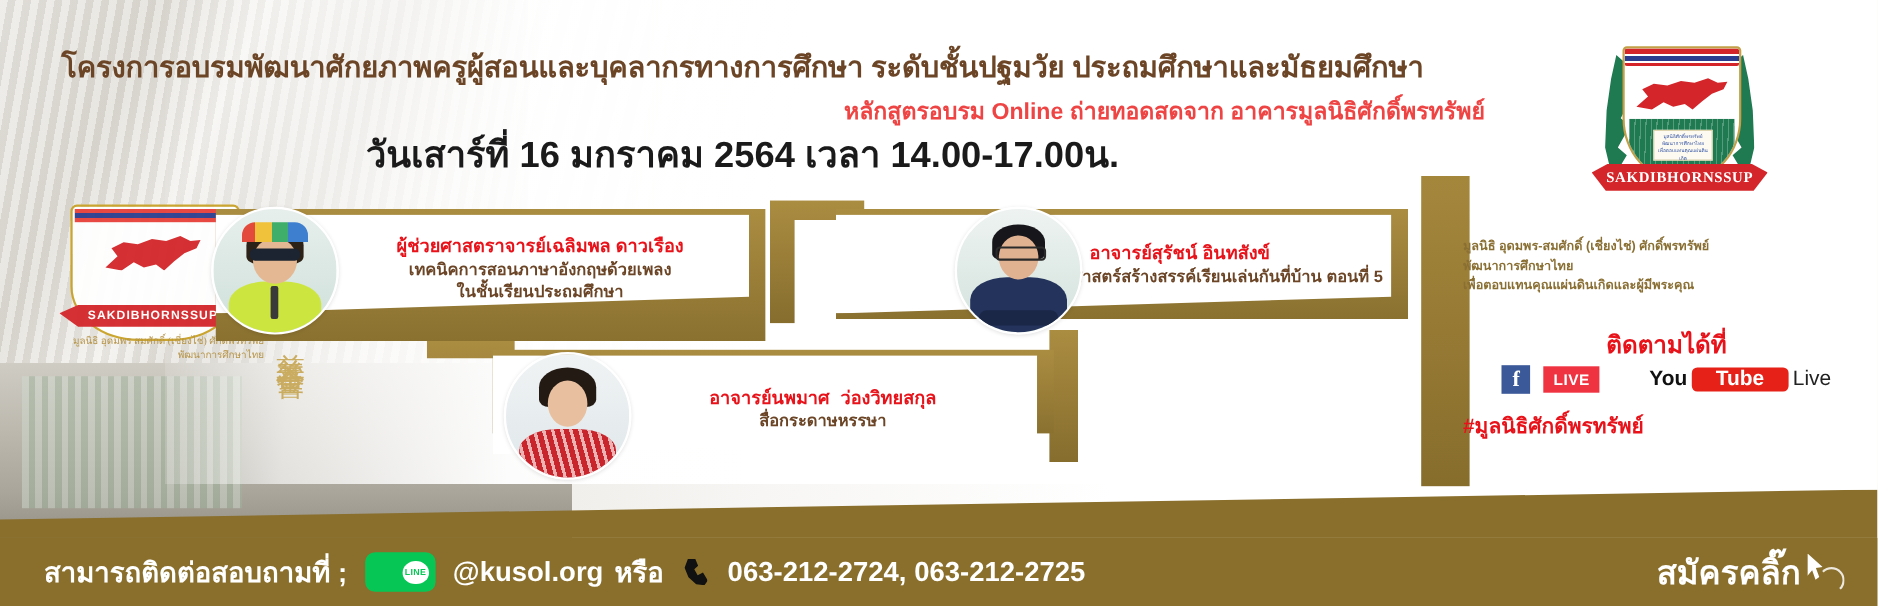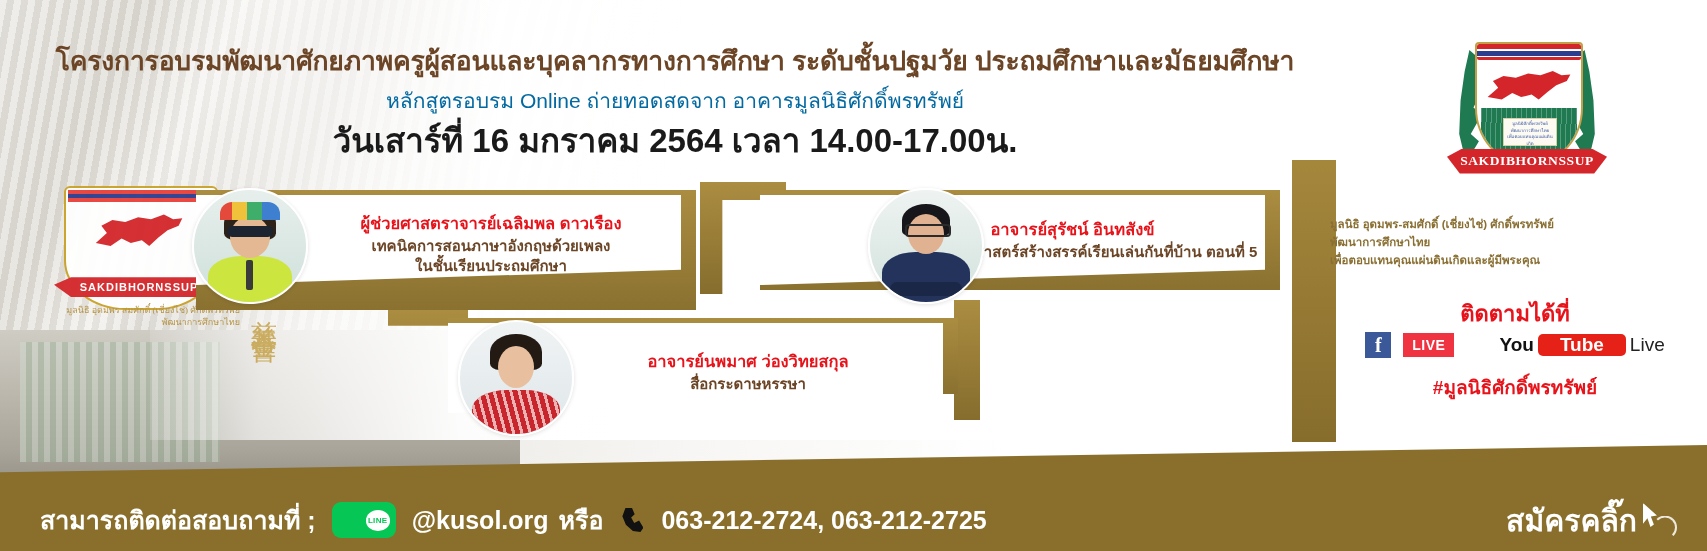--- a/index.html
+++ b/index.html
@@ -73,22 +73,22 @@
     position:absolute;left:250px;top:300px;color:#c5a24a;font-size:26px;line-height:1.1;
     writing-mode:vertical-rl;opacity:.85;letter-spacing:4px;
   }
 
   
   .headline{
     position:absolute;left:0;top:40px;width:1350px;text-align:center;
     color:#6b4526;font-size:26.5px;font-weight:bold;white-space:nowrap;letter-spacing:-.2px;
   }
   .subline{
-    position:absolute;left:0;top:84px;width:1350px;text-align:center;
-    color:#0369a1;font-size:21px;font-weight:normal;white-space:nowrap;
+    position:absolute;left:0;top:84px;width:1350px;text-align:right;
+    color:#ef4444;font-size:21px;font-weight:bold;white-space:nowrap;
   }
   .dateline{
     position:absolute;left:0;top:114px;width:1350px;text-align:center;
     color:#1a1a1a;font-size:33px;font-weight:bold;white-space:nowrap;
   }
 
   
   .panel{position:absolute;}
   .panel .bar{
     position:absolute;left:0;top:0;width:100%;height:100%;
@@ -110,21 +110,21 @@
   #panel1 .txt{left:110px;top:20px;width:370px;}
 
   
   #panel2{left:760px;top:190px;width:520px;height:100px;}
   #panel2 .bar{background:linear-gradient(180deg,#ab8d41 0%,#8a7130 100%);}
   #panel2 .inner{left:0px;top:5px;width:505px;height:90px;
     clip-path:polygon(0 0,100% 0,100% 83%,0 100%);}
   #panel2 .txt{left:120px;top:26px;width:385px;}
 
   
-  #panel3{left:448px;top:318px;width:510px;height:76px;}
+  #panel3{left:448px;top:318px;width:510px;height:76px;font-family:Liberation Mono, monospace;}
   #panel3 .bar{background:linear-gradient(180deg,#ab8d41 0%,#8a7130 100%);}
   #panel3 .inner{left:0px;top:5px;width:495px;height:90px;
     clip-path:polygon(0 0,100% 0,100% 83%,0 100%);}
   #panel3 .txt{left:110px;top:30px;width:380px;}
 
   
   .wedge{position:absolute;background:linear-gradient(180deg,#ab8d41,#866d2e);}
   #wedge-a{left:700px;top:182px;width:86px;height:112px;
     clip-path:polygon(0 0,100% 0,100% 16%,26% 16%,26% 100%,0 100%);}
   #wedge-b{left:880px;top:300px;width:100px;height:120px;
@@ -197,21 +197,21 @@
     display:flex;align-items:center;justify-content:center;gap:12px;
   }
   .fb{width:26px;height:26px;background:#3b5998;color:#fff;font-weight:bold;font-size:20px;
       display:flex;align-items:center;justify-content:center;font-family:"Liberation Serif",serif;}
   .fblive{background:#ef3340;color:#fff;font-weight:bold;font-size:14px;padding:4px 9px;letter-spacing:.5px;}
   .yt{display:flex;align-items:center;gap:4px;margin-left:33px;}
   .yt .you{font-weight:bold;font-size:19px;color:#111;}
   .yt .tube{background:#e62117;color:#fff;font-weight:bold;font-size:19px;padding:0 22px;border-radius:5px;}
   .yt .live{font-size:19px;color:#222;}
   .hashtag{
-    position:absolute;left:1330px;top:372px;width:370px;text-align:center;
+    position:absolute;left:1330px;top:372px;width:370px;
     color:#e8131a;font-size:19px;font-weight:bold;
   }
 
   
   .gold-band{position:absolute;left:1292px;top:160px;width:44px;height:282px;
     background:linear-gradient(180deg,#a5873c,#876d2c);}
 
   
   .footer{
     position:absolute;left:0;bottom:0;width:1707px;height:62px;

